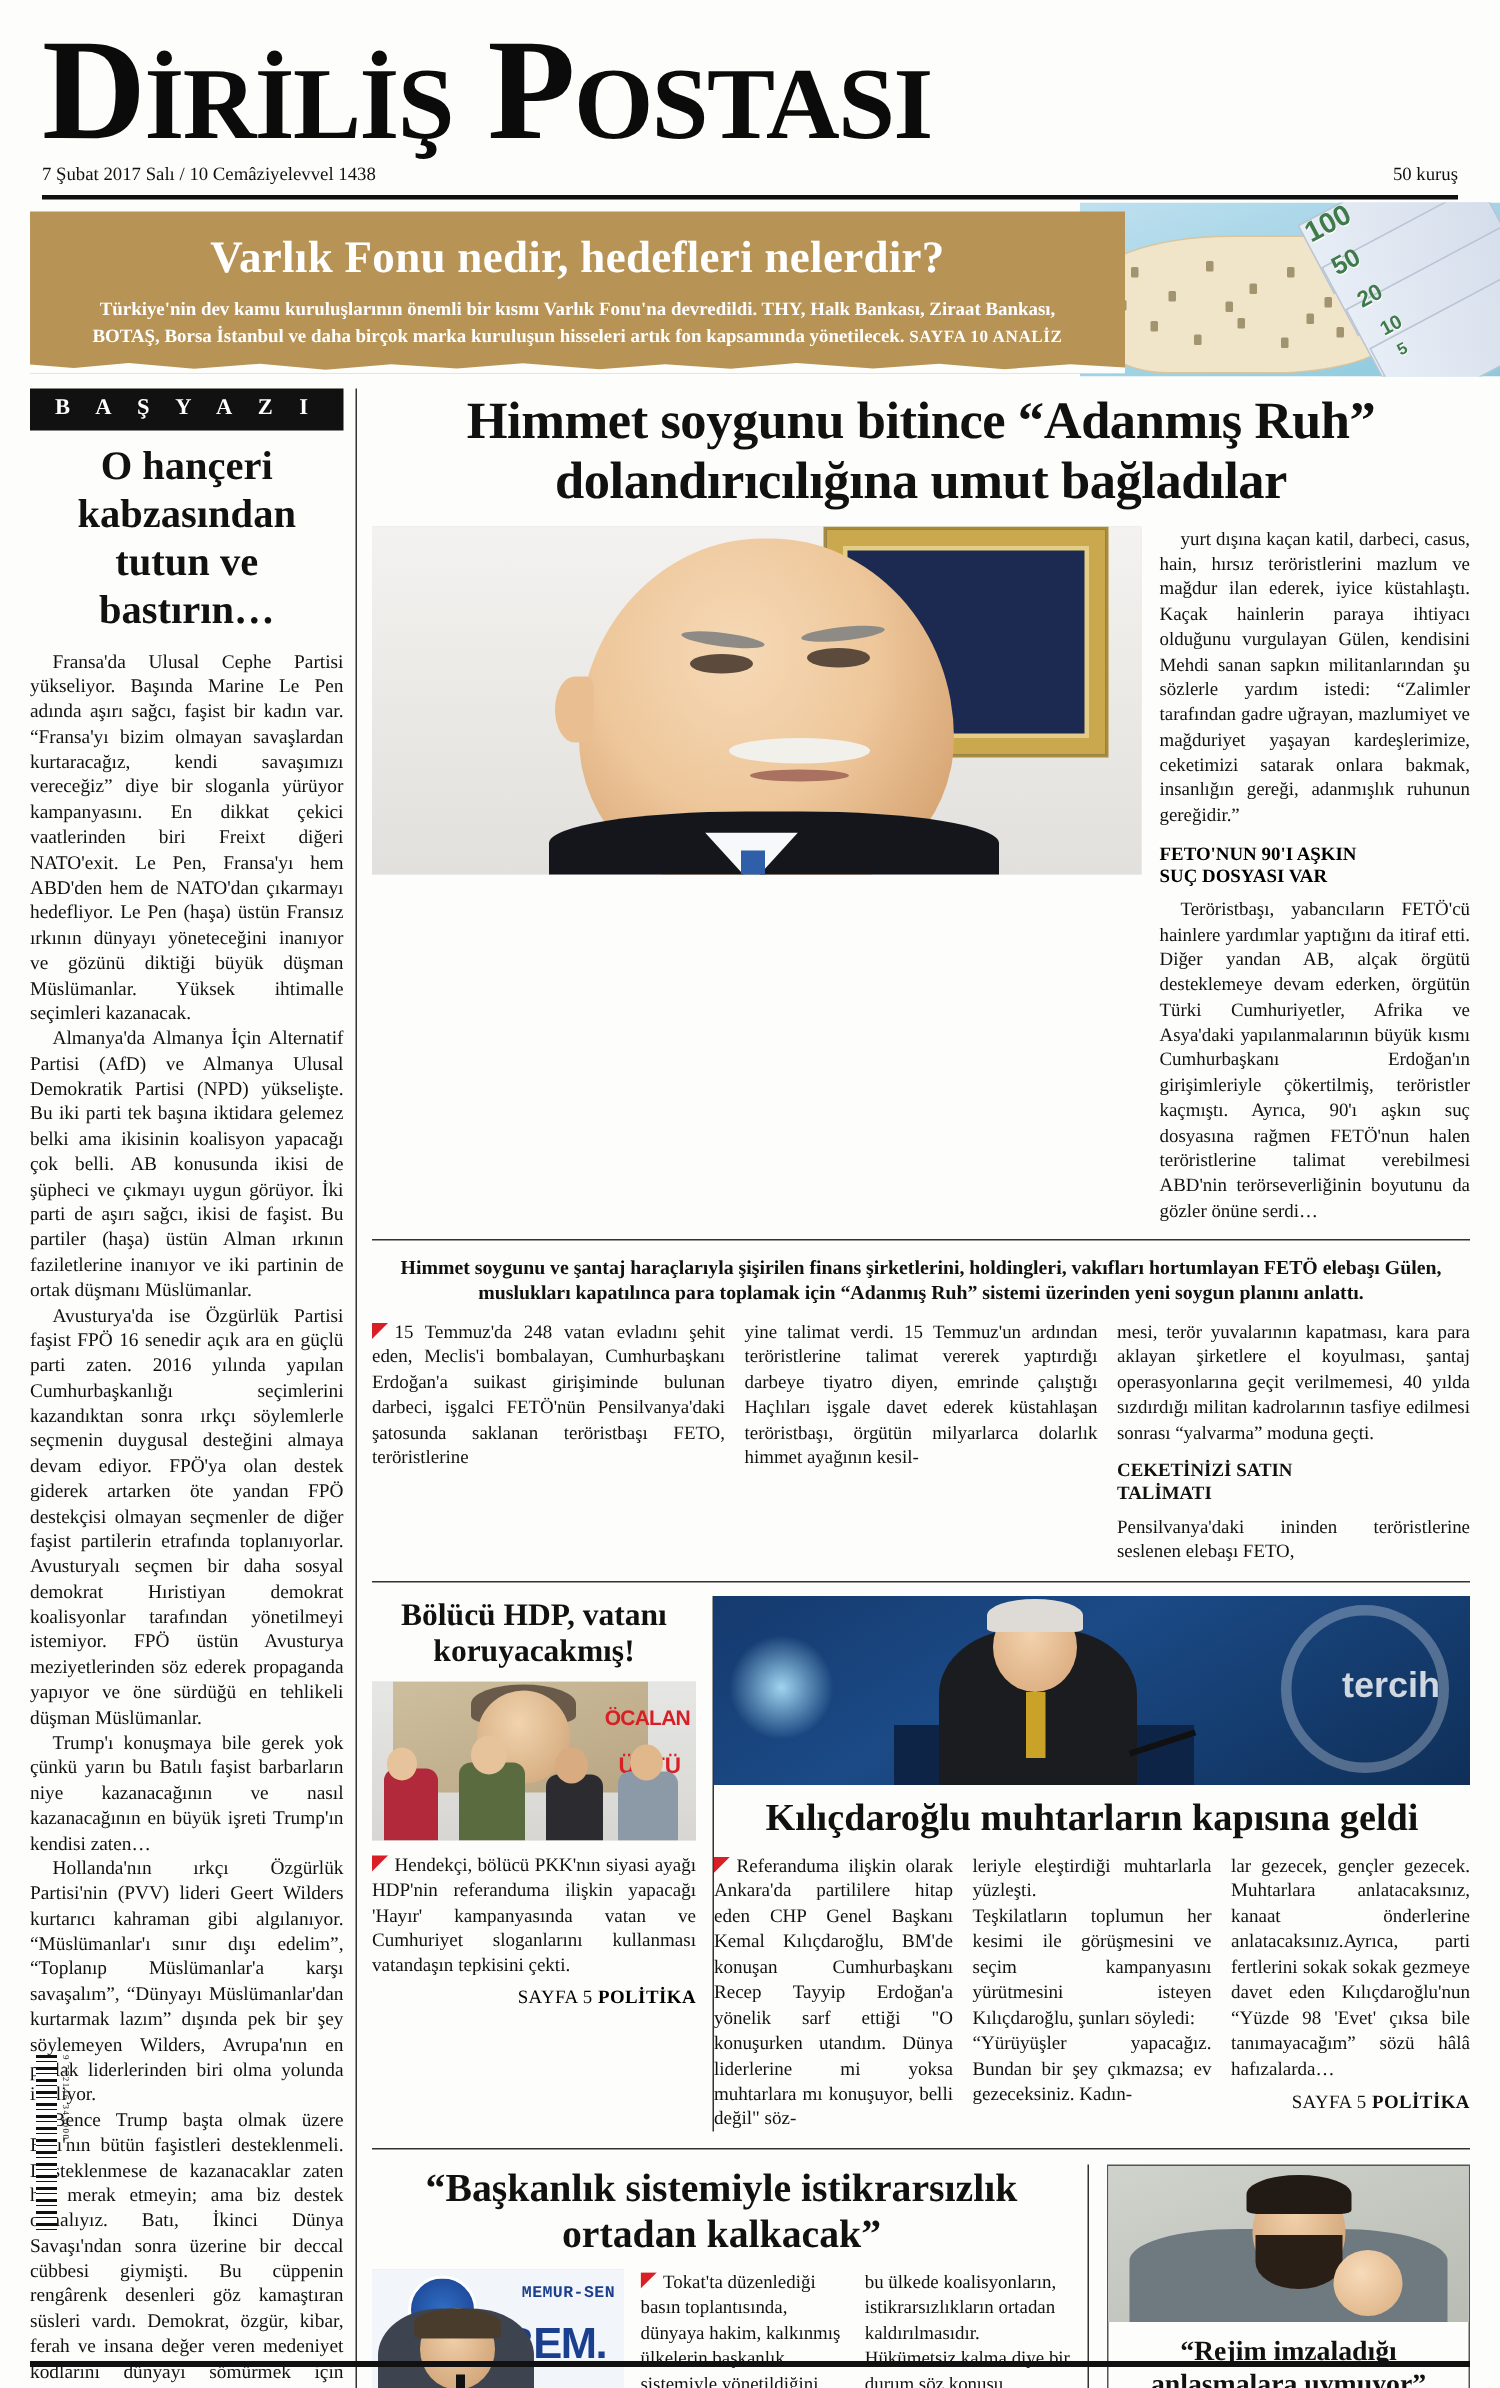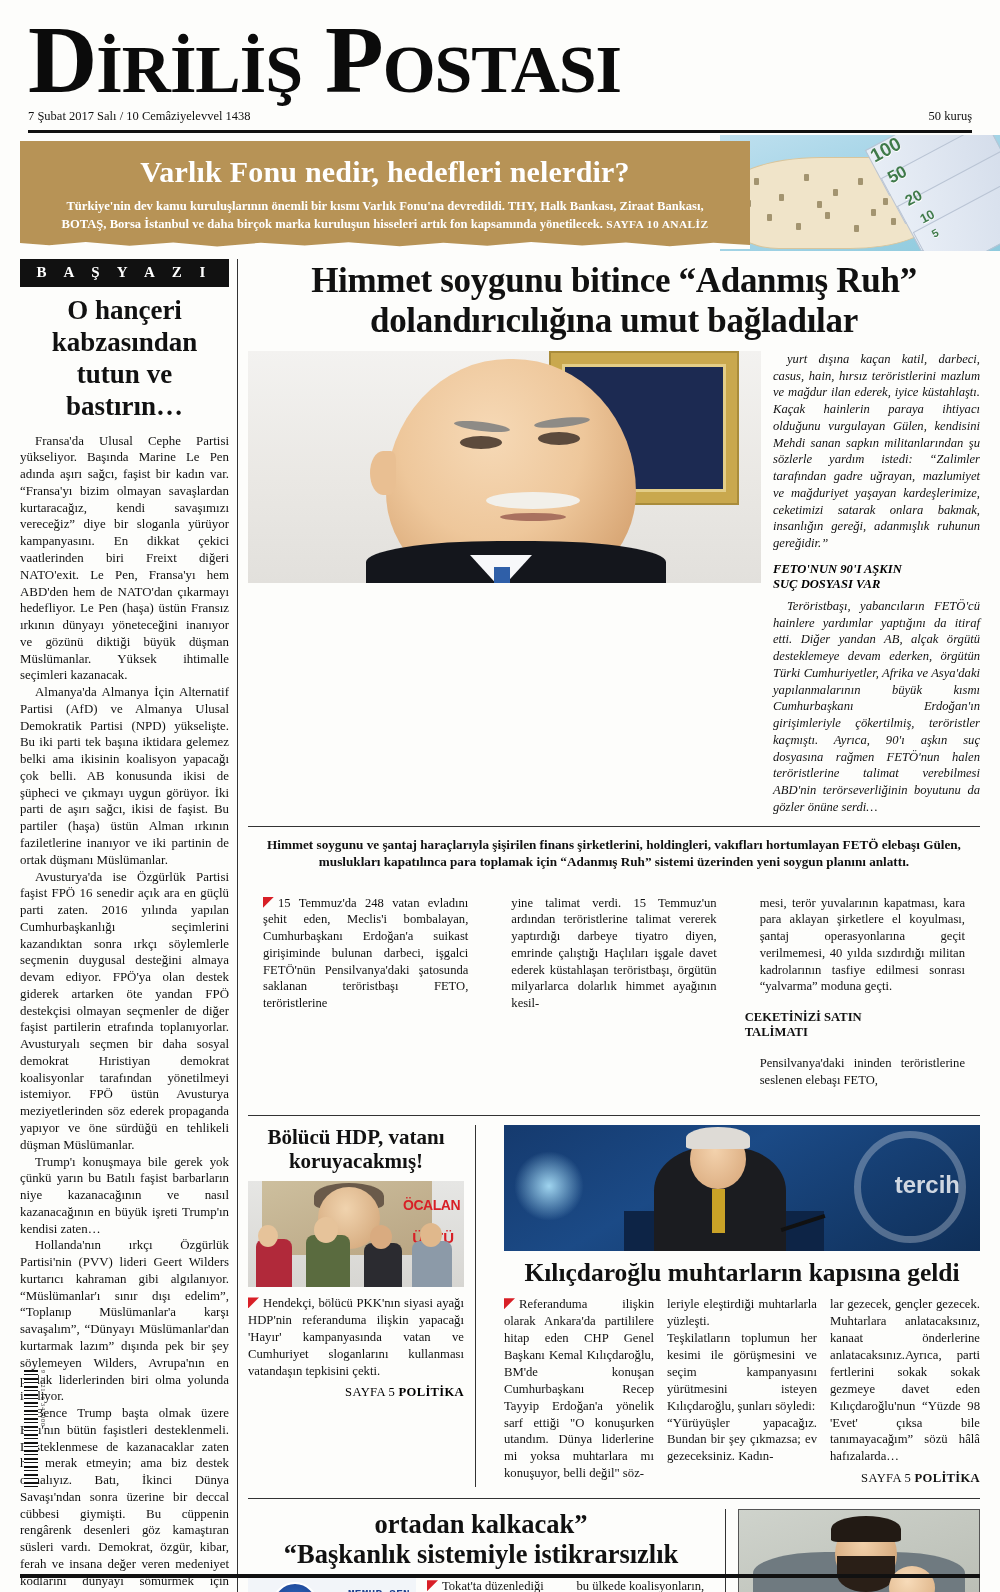--- a/index.html
+++ b/index.html
@@ -105,21 +105,21 @@
   }
 
   
   .lead-head {
     text-align: center; font-weight: bold; color: #111;
     font-size: 35px; line-height: 1.14; letter-spacing: -0.3px;
     margin: 2px 4px 10px 4px;
   }
   .lead-top { display: flex; gap: 12px; }
   .lead-photo-col { width: 513px; flex: 0 0 513px; }
-  .lead-side-col { flex: 1 1 auto; font-style: italic; }
+  .lead-side-col { flex: 1 1 auto; }
   .photo {
     position: relative; overflow: hidden; background: #ddd;
   }
   .photo-gulen { height: 232px; }
   .pg-bg { position: absolute; inset: 0; background: linear-gradient(180deg,#f3f2f0 0%,#eae8e4 55%,#e2e0dc 100%); }
   .pg-frame {
     position: absolute; right: 24px; top: 2px; width: 186px; height: 150px;
     background: #1c2a52; border: 11px solid #c9a84e;
     box-shadow: inset 0 0 0 3px #e3cd87, 0 0 0 2px #a98c3b;
   }
@@ -150,30 +150,30 @@
   .lead-side-text p { text-indent: 14px; margin: 0; }
   .sub-head { font-weight: bold; font-size: 12.6px; line-height: 1.2; margin: 10px 0 6px 0; }
 
   .lead-standfirst {
     border-top: 1px solid #333; margin-top: 10px; padding-top: 9px;
     font-weight: bold; font-size: 13.2px; line-height: 1.33; text-align: center;
     color: #111; padding-left: 6px; padding-right: 6px;
   }
   .lead-cols { display: flex; gap: 13px; margin-top: 9px; }
   .lead-cols .c { flex: 1 1 0; font-size: 12.6px; line-height: 1.33; text-align: justify; color: #111; }
-  .lead-cols .c p { margin: 15px; }
+  .lead-cols .c p { margin: 0; }
   .tri2 {
     display:inline-block; width:11px; height:11px; background:#d81f26;
     clip-path: polygon(0 0,100% 0,0 100%); margin-right:4px; vertical-align:-1px;
   }
 
   .hr-thin { height: 1px; background: #333; margin: 11px 0 9px 0; }
 
   
-  .mid { display: flex; gap: 28px; }
+  .mid { display: flex; gap: 0; }
   .mid-left { width: 228px; flex: 0 0 228px; border-right: 1px solid #333; padding-right: 11px; }
   .mid-right { flex: 1 1 auto; }
   .hdp-head { text-align:center; font-weight:bold; font-size: 21px; line-height:1.16; color:#111; margin-bottom: 8px; }
   .photo-ocalan { height: 106px; }
   .po-bg { position:absolute; inset:0; background: linear-gradient(180deg,#e6e6e4,#d7d6d2); }
   .po-poster { position:absolute; left:14px; top:0; width:170px; height:74px;
     background: linear-gradient(160deg,#cdbf9e,#b9a583); }
   .po-face { position:absolute; left:56px; top:6px; width:62px; height:62px;
     background: radial-gradient(ellipse at 45% 35%, #f0d3ae, #cfa173); border-radius:50%; }
   .po-hair { position:absolute; left:52px; top:2px; width:70px; height:26px; background:#6a5a4a; border-radius:50% 50% 20% 20%; }
@@ -435,22 +435,22 @@
           </div>
         </div>
       </div>
     </div>
 
     <div class="hr-thin"></div>
 
     <div class="bottom">
       <div class="bottom-left">
         <div class="bask-head">
+          <div>“Başkanlık sistemiyle istikrarsızlık</div>
           <div>ortadan kalkacak”</div>
-          <div>“Başkanlık sistemiyle istikrarsızlık</div>
         </div>
         <div class="bask-row">
           <div class="photo photo-turbay">
             <div class="pt-bg"></div>
             <div class="pt-banner"></div>
             <div class="pt-logo"></div>
             <div class="pt-blue1">MEMUR-SEN</div>
             <div class="pt-blue2">BEM.</div>
 
             <div class="pt-person"></div>

